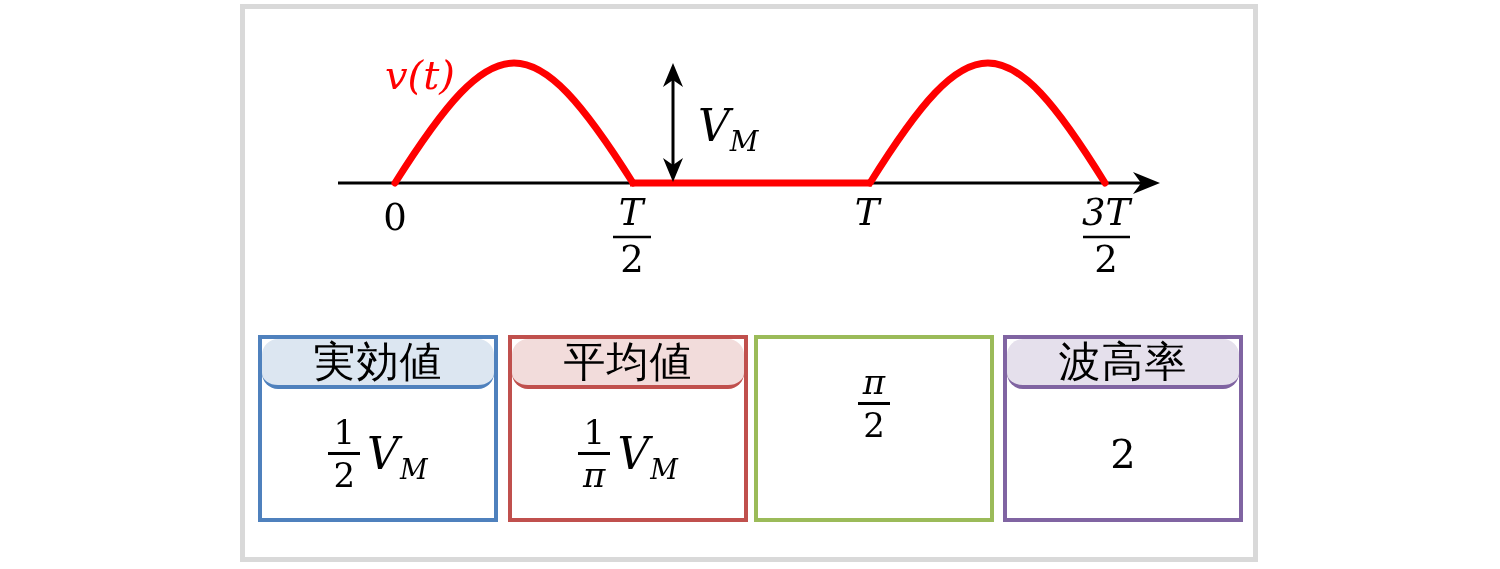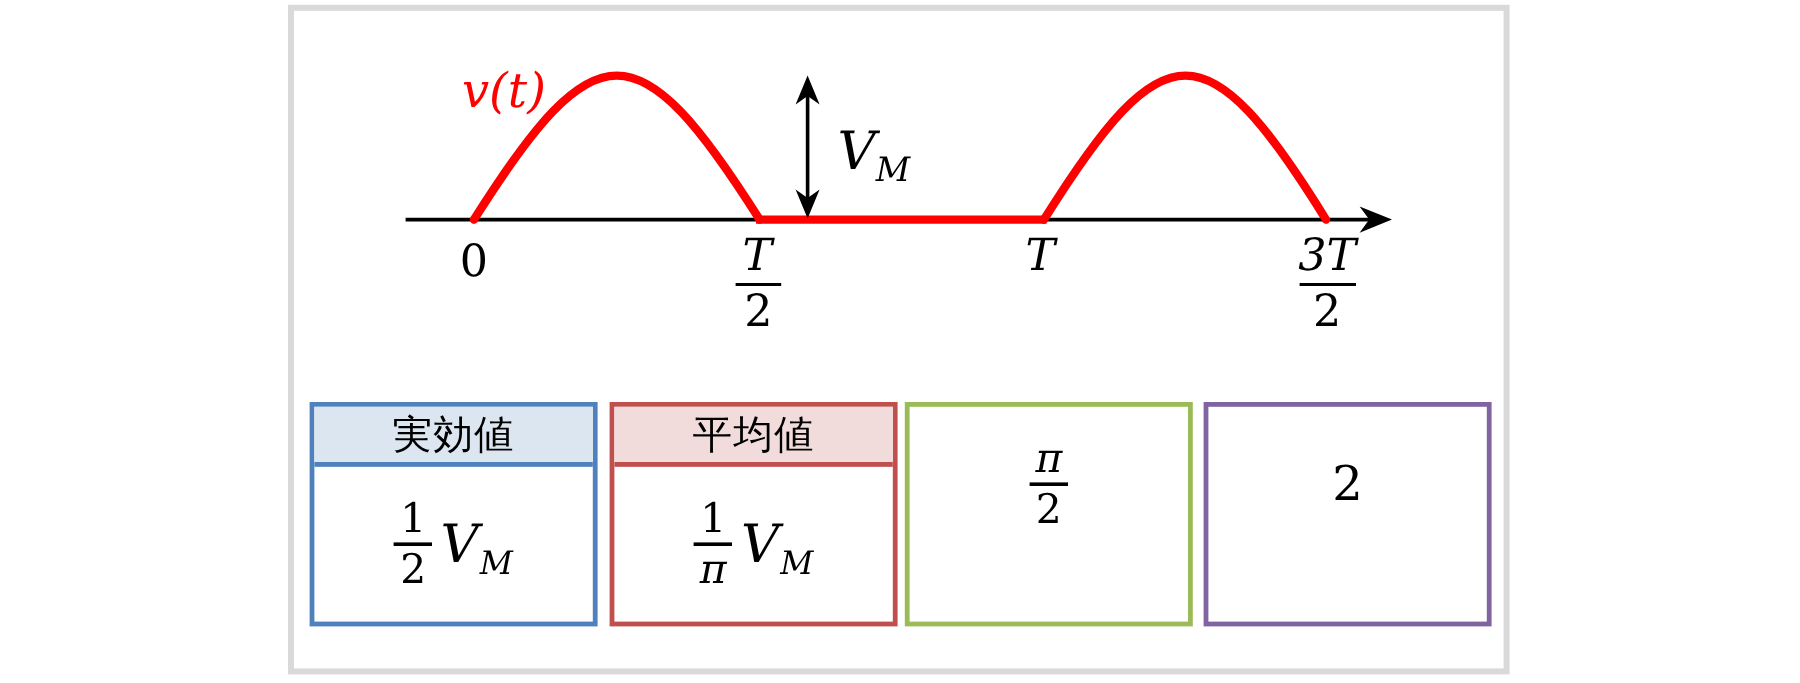--- a/index.html
+++ b/index.html
@@ -33,23 +33,24 @@
     border:4px solid #000;
     background:#ffffff;
   }
   .box-rms  {left:258px;border-color:#4f81bd;}
   .box-avg  {left:508px;border-color:#c0504d;text-align:right;}
   .box-form {left:754px;border-color:#9bbb59;}
   .box-crest{left:1003px;border-color:#8064a2;}
   .box-header{
     height:46px;
     display:flex;align-items:center;justify-content:center;
-    font-size:33px;color:#000;
+    font-size:42px;color:#000;
     border-bottom:4px solid #000;
     letter-spacing:1px;
+    border-radius:16px;
   }
   .box-rms   .box-header{background:#dce6f1;border-color:#4f81bd;}
   .box-avg   .box-header{background:#f2dcdb;border-color:#c0504d;}
   .box-form  .box-header{background:#ebf1dd;border-color:#9bbb59;}
   .box-crest .box-header{background:#e5e0ec;border-color:#8064a2;}
   .box-body{
     height:129px;
     display:flex;align-items:center;justify-content:center;
     font-family:"DejaVu Serif","Liberation Serif",serif;
     color:#000;
@@ -139,18 +140,19 @@
     <div class="box-body">
       <span class="frac">
         <span class="num it">π</span>
         <span class="bar"></span>
         <span class="den">2</span>
       </span>
     </div>
   </div>
 
   <div class="box box-crest">
+    <div class="box-header">波高率</div>
     <div class="box-body">
       <span class="plain-val">2</span>
     </div>
   </div>
 
 </div>
 
 </body></html>

